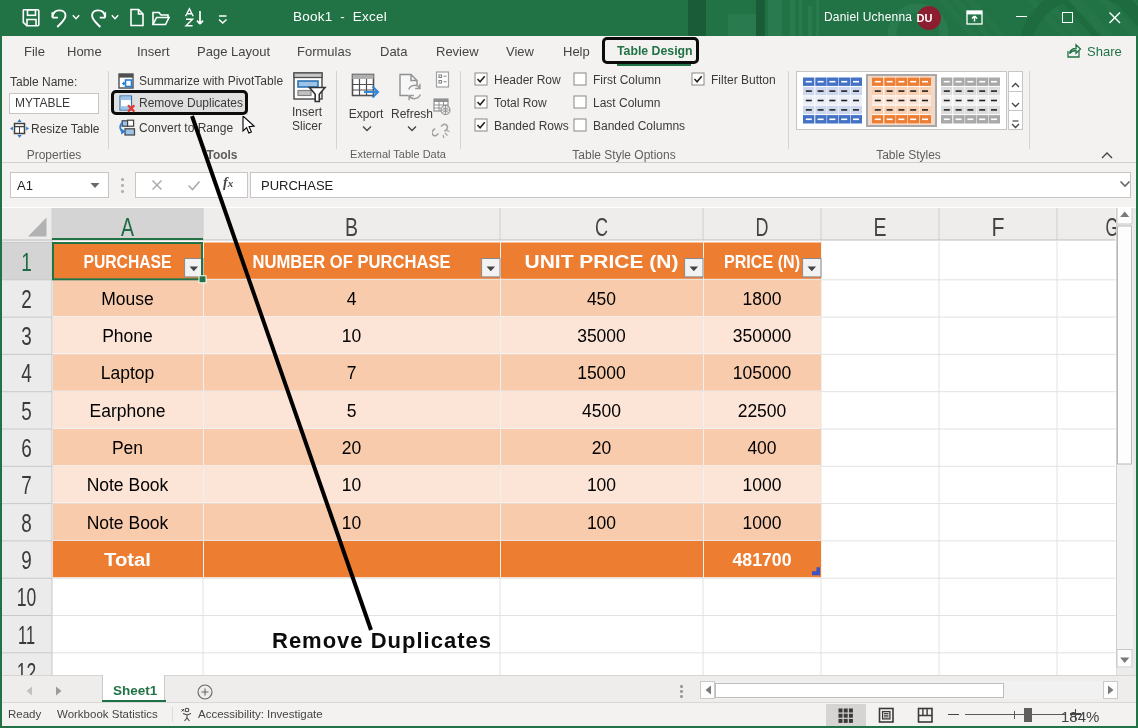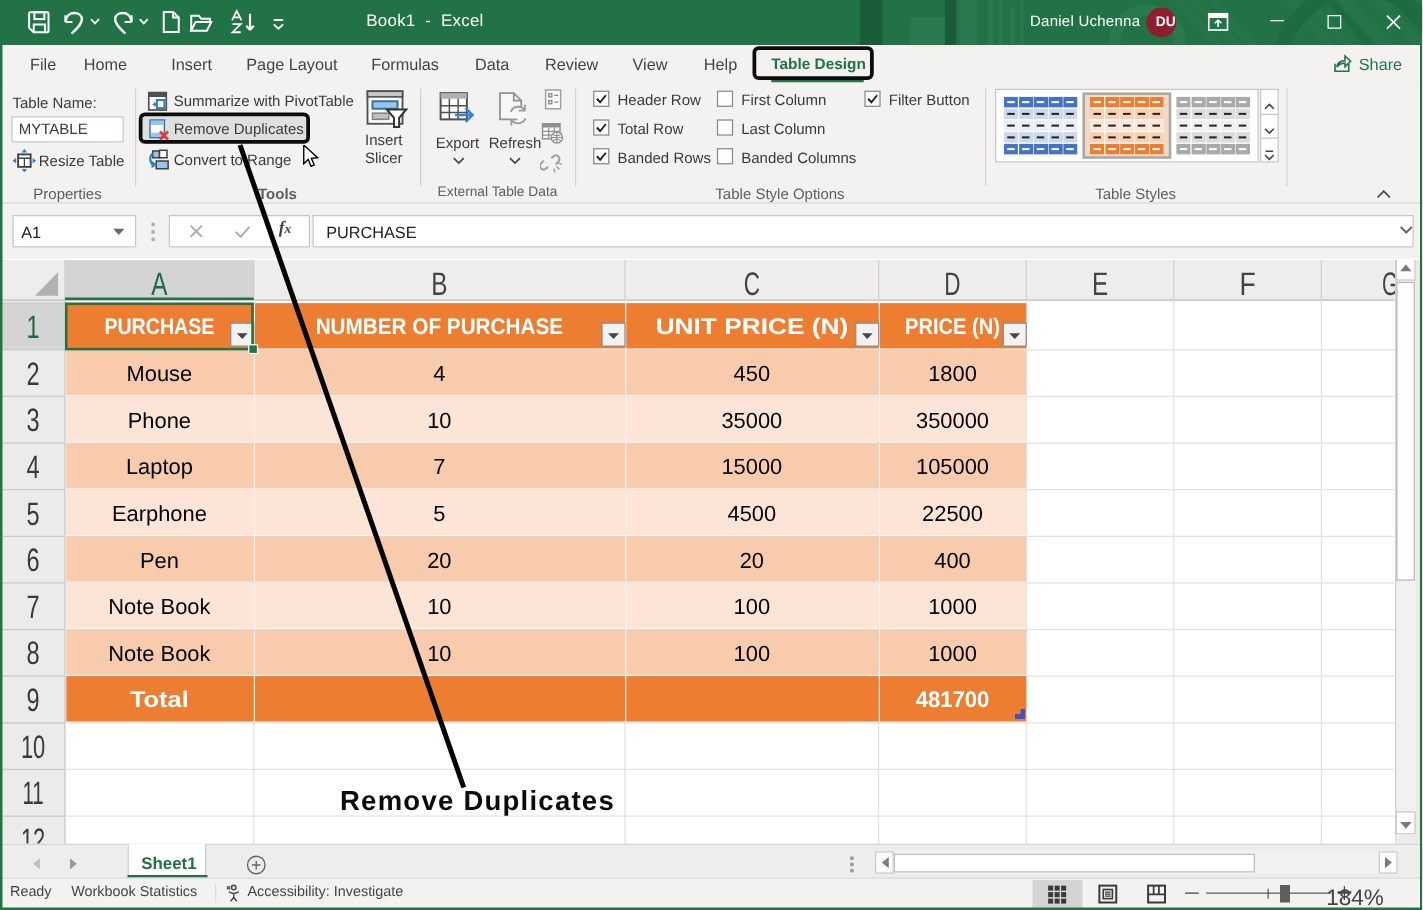--- a/index.html
+++ b/index.html
@@ -70,21 +70,21 @@
       <path d="M166 13.2 h6.6 l-6.6 6.6 h6.6" stroke-width="1.4"></path>
       <path d="M180 5 v13 M180 18 l-3 -3.4 M180 18 l3 -3.4" stroke-width="1.7"></path>
 
       <path d="M199 10 h7.5 M199 13.5 l3.75 3.5 l3.75 -3.5" stroke-width="1.5"></path>
     </svg>
 
     <div class="abs" style="left:230px;top:9px;width:220px;text-align:center;color:#fff;font-size:13.5px;letter-spacing:.2px;">Book1&nbsp; - &nbsp;Excel</div>
 
 
     <div class="abs" style="left:824px;top:10px;color:#fff;font-size:12px;letter-spacing:.2px;">Daniel Uchenna</div>
-    <div class="abs" style="left:916.5px;top:5.5px;width:24px;height:24px;border-radius:50%;background:#8c1e30;color:#fff;font-size:11px;font-weight:bold;text-align:right;line-height:24px;">DU</div>
+    <div class="abs" style="left:916.5px;top:5.5px;width:24px;height:24px;border-radius:50%;background:#8c1e30;color:#fff;font-size:11px;font-weight:bold;text-align:left;line-height:24px;">DU</div>
 
     <svg class="abs" width="18" height="18" style="left:966px;top:9px;" fill="none" stroke="#fff" stroke-width="1.3">
       <rect x="1" y="2" width="15" height="13"></rect>
       <rect x="1" y="2" width="15" height="3.4" fill="#fff" stroke="none"></rect>
       <path d="M8.5 12.5 v-5 M8.5 7 l-2.6 2.6 M8.5 7 l2.6 2.6" stroke-width="1.4"></path>
     </svg>
 
     <div class="abs" style="left:1016px;top:15.7px;width:11px;height:1.7px;background:#fff;"></div>
     <div class="abs" style="left:1062px;top:12px;width:10.5px;height:10.5px;border:1.4px solid #fff;"></div>
     <svg class="abs" width="14" height="14" style="left:1108px;top:11px;" stroke="#fff" stroke-width="1.4">
@@ -682,21 +682,21 @@
       <rect x="1.5" y="1.5" width="13.5" height="13.5"></rect>
       <path d="M5.9 1.5 v7 M10.1 1.5 v7 M1.5 8.5 h13.5" stroke-width="1.4"></path>
     </svg>
 
     <div class="abs" style="left:948px;top:10.5px;width:11px;height:1.5px;background:#444;"></div>
     <div class="abs" style="left:965px;top:10.6px;width:100px;height:1.4px;background:#5a5a5a;"></div>
     <div class="abs" style="left:1014px;top:7.5px;width:1.4px;height:8px;background:#5a5a5a;"></div>
     <div class="abs" style="left:1024px;top:4.5px;width:8px;height:14px;background:#605e5c;"></div>
     <div class="abs" style="left:1070px;top:10.3px;width:11px;height:1.6px;background:#444;"></div>
     <div class="abs" style="left:1074.7px;top:5.6px;width:1.6px;height:11px;background:#444;"></div>
-    <div class="abs" style="left:1061px;top:4.5px;font-size:18px;">184%</div>
+    <div class="abs" style="left:1061px;top:4.5px;font-size:15px;">184%</div>
   </div>
 
   <div class="abs" style="left:0;top:726px;width:1138px;height:2px;background:#217346;"></div>
   <div class="abs" style="left:0;top:36px;width:2px;height:692px;background:#217346;"></div>
   <div class="abs" style="left:1136px;top:36px;width:2px;height:692px;background:#217346;"></div>
 
   <svg class="abs" id="overlay" width="1138" height="728" style="left:0;top:0;pointer-events:none;">
     <line x1="192" y1="116" x2="371" y2="630" stroke="#000" stroke-width="4"></line>
   </svg>
 

